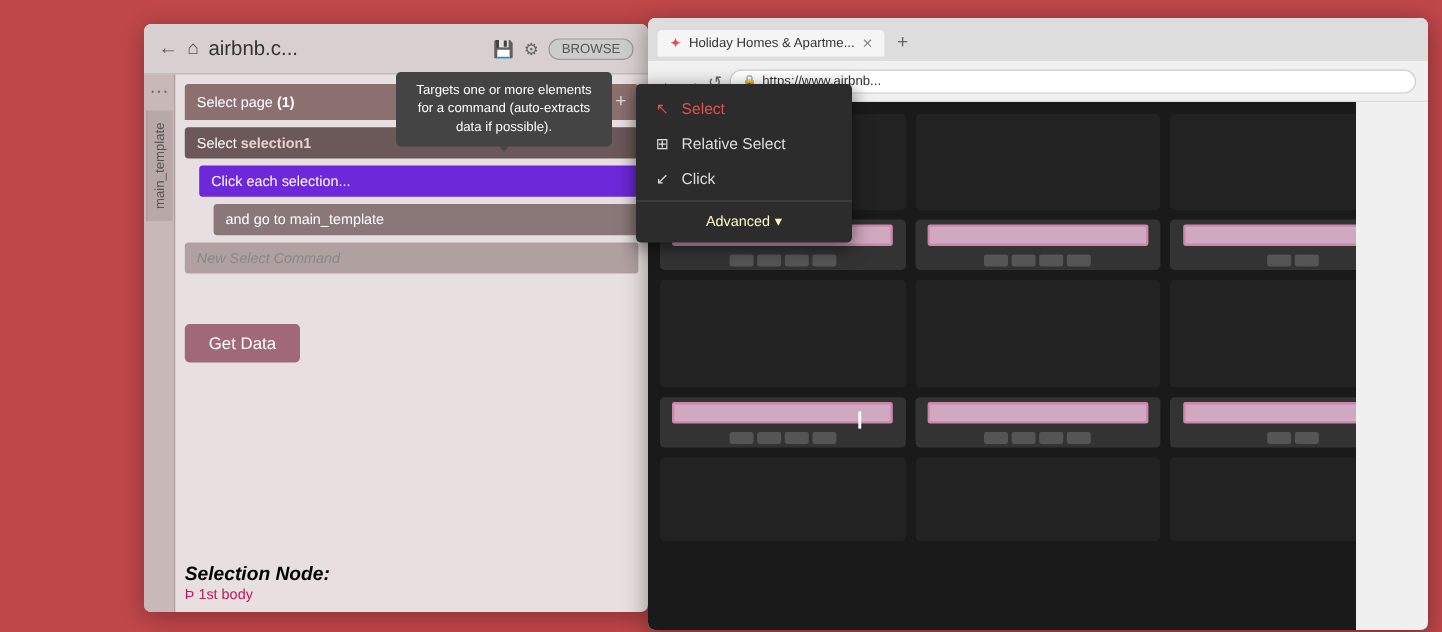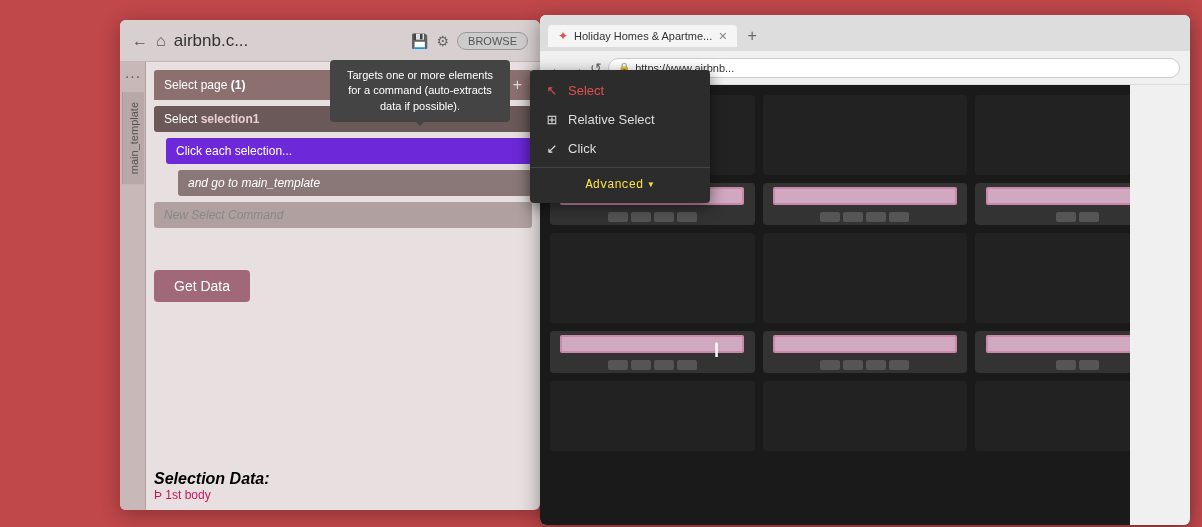--- a/index.html
+++ b/index.html
@@ -145,21 +145,20 @@
     .cmd-click {
       background: #6d28d9;
       color: #fff;
       margin-left: 12px;
     }
 
     .cmd-goto {
       background: #8a7878;
       color: #fff;
       margin-left: 24px;
-      font-style: italic;
     }
 
     .cmd-new {
       background: #b0a0a0;
       color: #888;
       font-style: italic;
     }
 
     
     .highlight {
@@ -254,24 +253,23 @@
       background: #444;
       margin: 4px 0;
     }
 
     .context-menu-advanced {
       display: flex;
       align-items: center;
       justify-content: center;
       padding: 5px 14px;
       font-size: 12px;
-      color: #fde047;
+      color: #fef9c3;
       cursor: pointer;
       gap: 4px;
-      font-family: Liberation Mono, monospace;
     }
 
     
     .browser-window {
       position: absolute;
       top: 15px;
       left: 540px;
       width: 650px;
       height: 510px;
       background: #fff;
@@ -473,21 +471,21 @@
 
       <div class="cmd-row cmd-new">
         <span>New Select Command</span>
       </div>
 
       <div style="display:flex; justify-content:flex-start; margin-top:16px;">
         <button class="get-data-btn">Get Data</button>
       </div>
 
       <div style="margin-top:auto; padding-top: 30px;">
-        <div class="selection-node-title">Selection Data:</div>
+        <div class="selection-node-title">Selection Node:</div>
         <div class="selection-node-value">Þ 1st body</div>
       </div>
     </div>
   </div>
 </div>
 
 <div class="tooltip-box">
   <span>Targets one or more elements for a command (auto-extracts data if possible).</span>
 </div>
 

